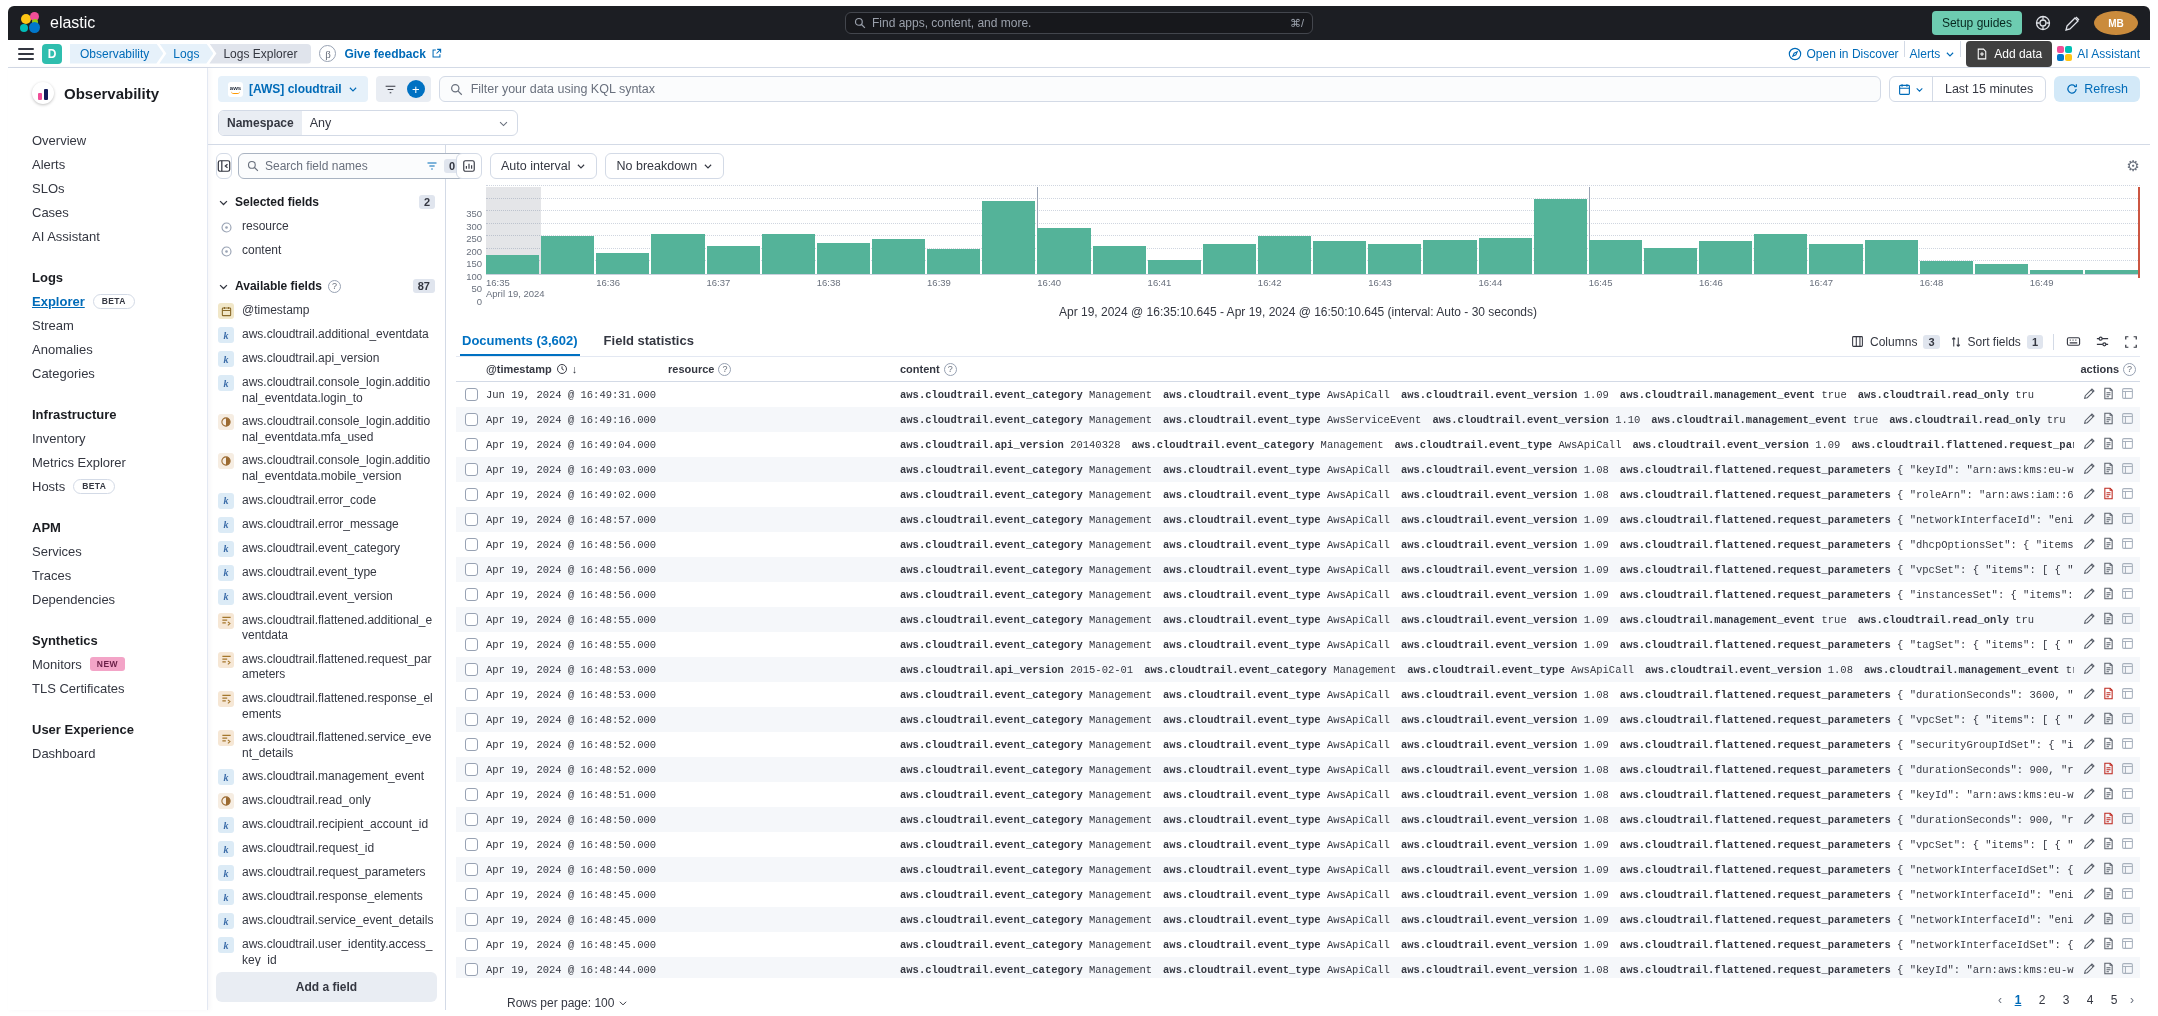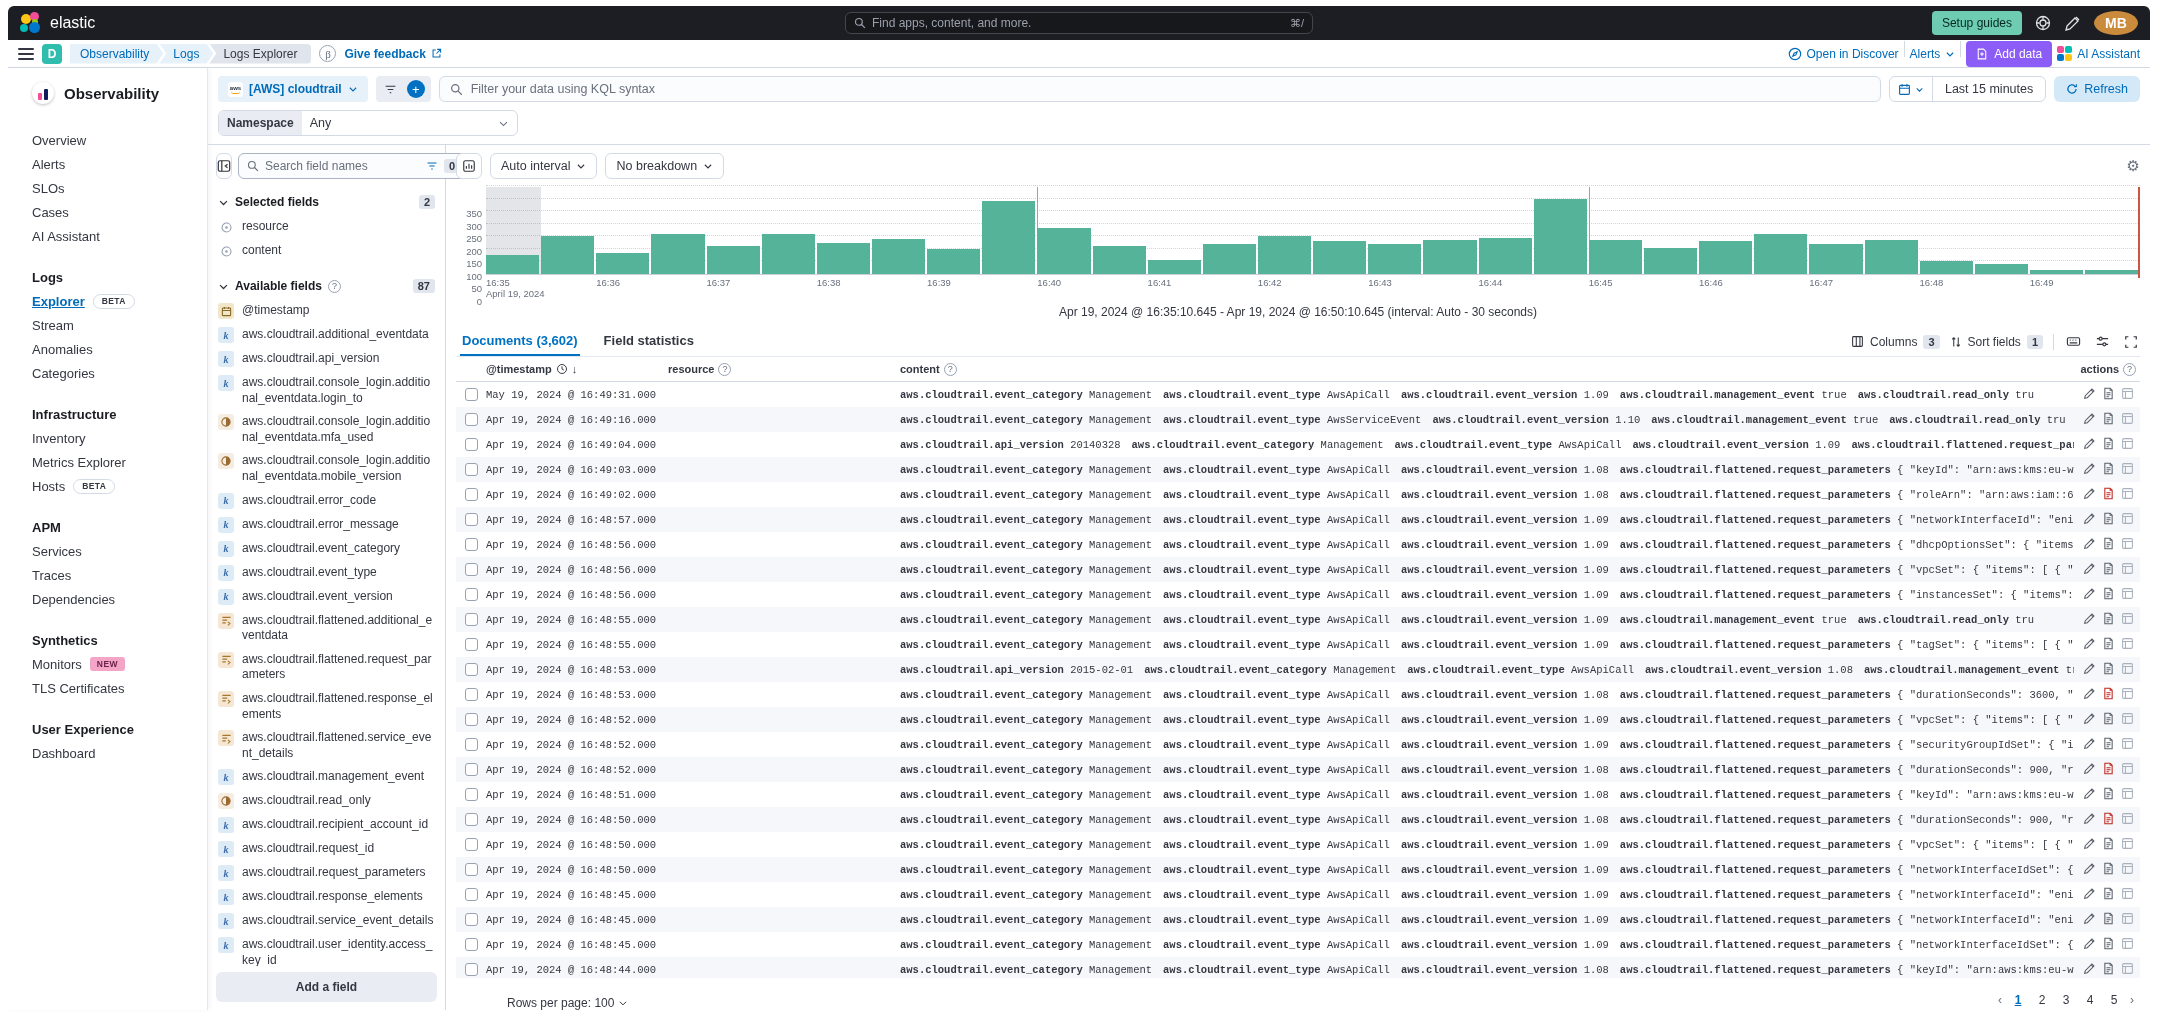--- a/index.html
+++ b/index.html
@@ -17,36 +17,36 @@
   .logo-balls .b3 { width:8px; height:8px; background:#02bcb7; left:0; top:12px; }
   .logo-balls .b4 { width:11px; height:11px; background:#0077cc; left:9px; top:10px; }
   .logo-balls .b5 { width:6px; height:6px; background:#93c90e; left:12px; top:7px; }
   .gsearch { position:absolute; left:50%; transform:translateX(-50%); width:468px; height:22px; background:#17181c; border:1px solid #43464d; border-radius:6px; display:flex; align-items:center; padding:0 8px; gap:6px;justify-content:flex-end; }
   .gsearch input { flex:1; background:transparent; border:none; outline:none; color:#c9cbd2; font-size:12px; font-family:inherit; }
   .gsearch input::placeholder { color:#9aa0ab; }
   .gsearch .shortcut { color:#9aa0ab; font-size:11px; }
   .hdr-right { margin-left:auto; display:flex; align-items:center; gap:12px; }
   .setup-btn { background:#6dccb1; color:#07271f; border:none; border-radius:4px; height:24px; padding:0 10px; font-size:12px; font-family:inherit; cursor:pointer; }
   .hdr-ic { width:18px; height:18px; color:#dfe2e8; display:flex; align-items:center; justify-content:center; }
-  .avatar { width:44px; height:24px; border-radius:50%; background:#ca8b3c; color:#fff; font-size:14px; font-weight:700; display:flex; align-items:center; justify-content:center; }
+  .avatar { width:44px; height:24px; border-radius:50%; background:#ca8b3c; color:#fff; font-size:10px; font-weight:700; display:flex; align-items:center; justify-content:center; }
 
   
   .crumb-bar { height:28px; border-bottom:1px solid #d3dae6; display:flex; align-items:center; padding:0 10px; gap:8px; font-size:12px; flex:0 0 auto; background:#fff; }
   .burger { width:16px; height:12px; display:flex; flex-direction:column; justify-content:space-between; cursor:pointer; }
   .burger i { height:2px; background:#343741; border-radius:1px; }
   .dep-badge { width:20px; height:20px; border-radius:4px; background:#2fbeae; color:#fff; font-weight:700; font-size:12px; display:flex; align-items:center; justify-content:center; }
   .crumbs { display:flex; align-items:center; }
   .crumb { height:20px; display:flex; align-items:center; padding:0 14px 0 10px; background:#e6f1fa; color:#006bb8; font-weight:500; clip-path:polygon(0 0,calc(100% - 7px) 0,100% 50%,calc(100% - 7px) 100%,0 100%); }
   .crumb + .crumb { margin-left:-4px; padding-left:14px; clip-path:polygon(0 0,calc(100% - 7px) 0,100% 50%,calc(100% - 7px) 100%,0 100%,7px 50%); }
   .crumb.current { background:#e0e4ec; color:#343741; clip-path:polygon(0 0,100% 0,100% 100%,0 100%,7px 50%); border-radius:0 4px 4px 0; }
   .beta-circ { width:17px; height:17px; border-radius:50%; border:1px solid #98a2b3; color:#69707d; font-size:11px; display:flex; align-items:center; justify-content:center; font-family:"Liberation Serif",serif; }
   .link-blue { color:#006bb8; font-weight:500; text-decoration:none; display:flex; align-items:center; gap:5px; cursor:pointer; }
   .crumb-right { margin-left:auto; display:flex; gap:5px; }
   .vdiv { width:1px; height:16px; background:#d3dae6; }
-  .add-data-btn { background:#8b5cf6; color:#fff; border:none; border-radius:4px; height:26px; padding:0 10px; font-size:12px; font-weight:500; font-family:inherit; display:flex; align-items:center; gap:6px; cursor:pointer; }
+  .add-data-btn { background:#404040; color:#fff; border:none; border-radius:4px; height:26px; padding:0 10px; font-size:12px; font-weight:500; font-family:inherit; display:flex; align-items:center; gap:6px; cursor:pointer; }
   .ai-ic { display:inline-grid; grid-template-columns:7px 7px; grid-gap:1px; }
   .ai-ic i { width:7px; height:7px; border-radius:2px; }
   .ai-ic .p1{background:#f04e98;} .ai-ic .p2{background:#00bfb3;} .ai-ic .p3{background:#0077cc;} .ai-ic .p4{background:#fec514;}
 
   
   .main { flex:1; display:flex; min-height:0; }
   .sidebar { width:200px; flex:0 0 auto; border-right:1px solid #e3e8f2; box-shadow:2px 0 4px rgba(100,110,130,.06); padding:14px 0 0 24px; overflow:hidden; }
   .sb-title { display:flex; align-items:center; gap:10px; font-size:15px; font-weight:700; color:#1a1c21; margin-bottom:24px; }
   .obs-ic { width:22px; height:22px; border-radius:50%; box-shadow:0 1px 3px rgba(0,0,0,.25); display:flex; align-items:flex-end; justify-content:center; gap:2px; padding-bottom:4px; background:#fff; }
   .obs-ic i { width:4px; border-radius:1px; }
@@ -827,21 +827,21 @@
               <span>actions</span>
               <span class="qm">?</span>
             </span>
           </div>
 
           <div class="tbody" id="tbody">
               <div class="trow">
                 <span class="col-cb">
                   <span class="cb"></span>
                 </span>
-                <span class="col-t tcell">May 19, 2024 @ 16:49:31.000</span>
+                <span class="col-t tcell">Jun 19, 2024 @ 16:49:31.000</span>
                 <span class="col-r tcell"></span>
                 <span class="col-c ccell">
                   <span class="pair"><b>aws.cloudtrail.event_category</b><span> Management</span></span>
                   <span class="pair"><b>aws.cloudtrail.event_type</b><span> AwsApiCall</span></span>
                   <span class="pair"><b>aws.cloudtrail.event_version</b><span> 1.09</span></span>
                   <span class="pair"><b>aws.cloudtrail.management_event</b><span> true</span></span>
                   <span class="pair"><b>aws.cloudtrail.read_only</b><span> tru</span></span>
                 </span>
                 <span class="col-a">
                   <span class="act-ic">

